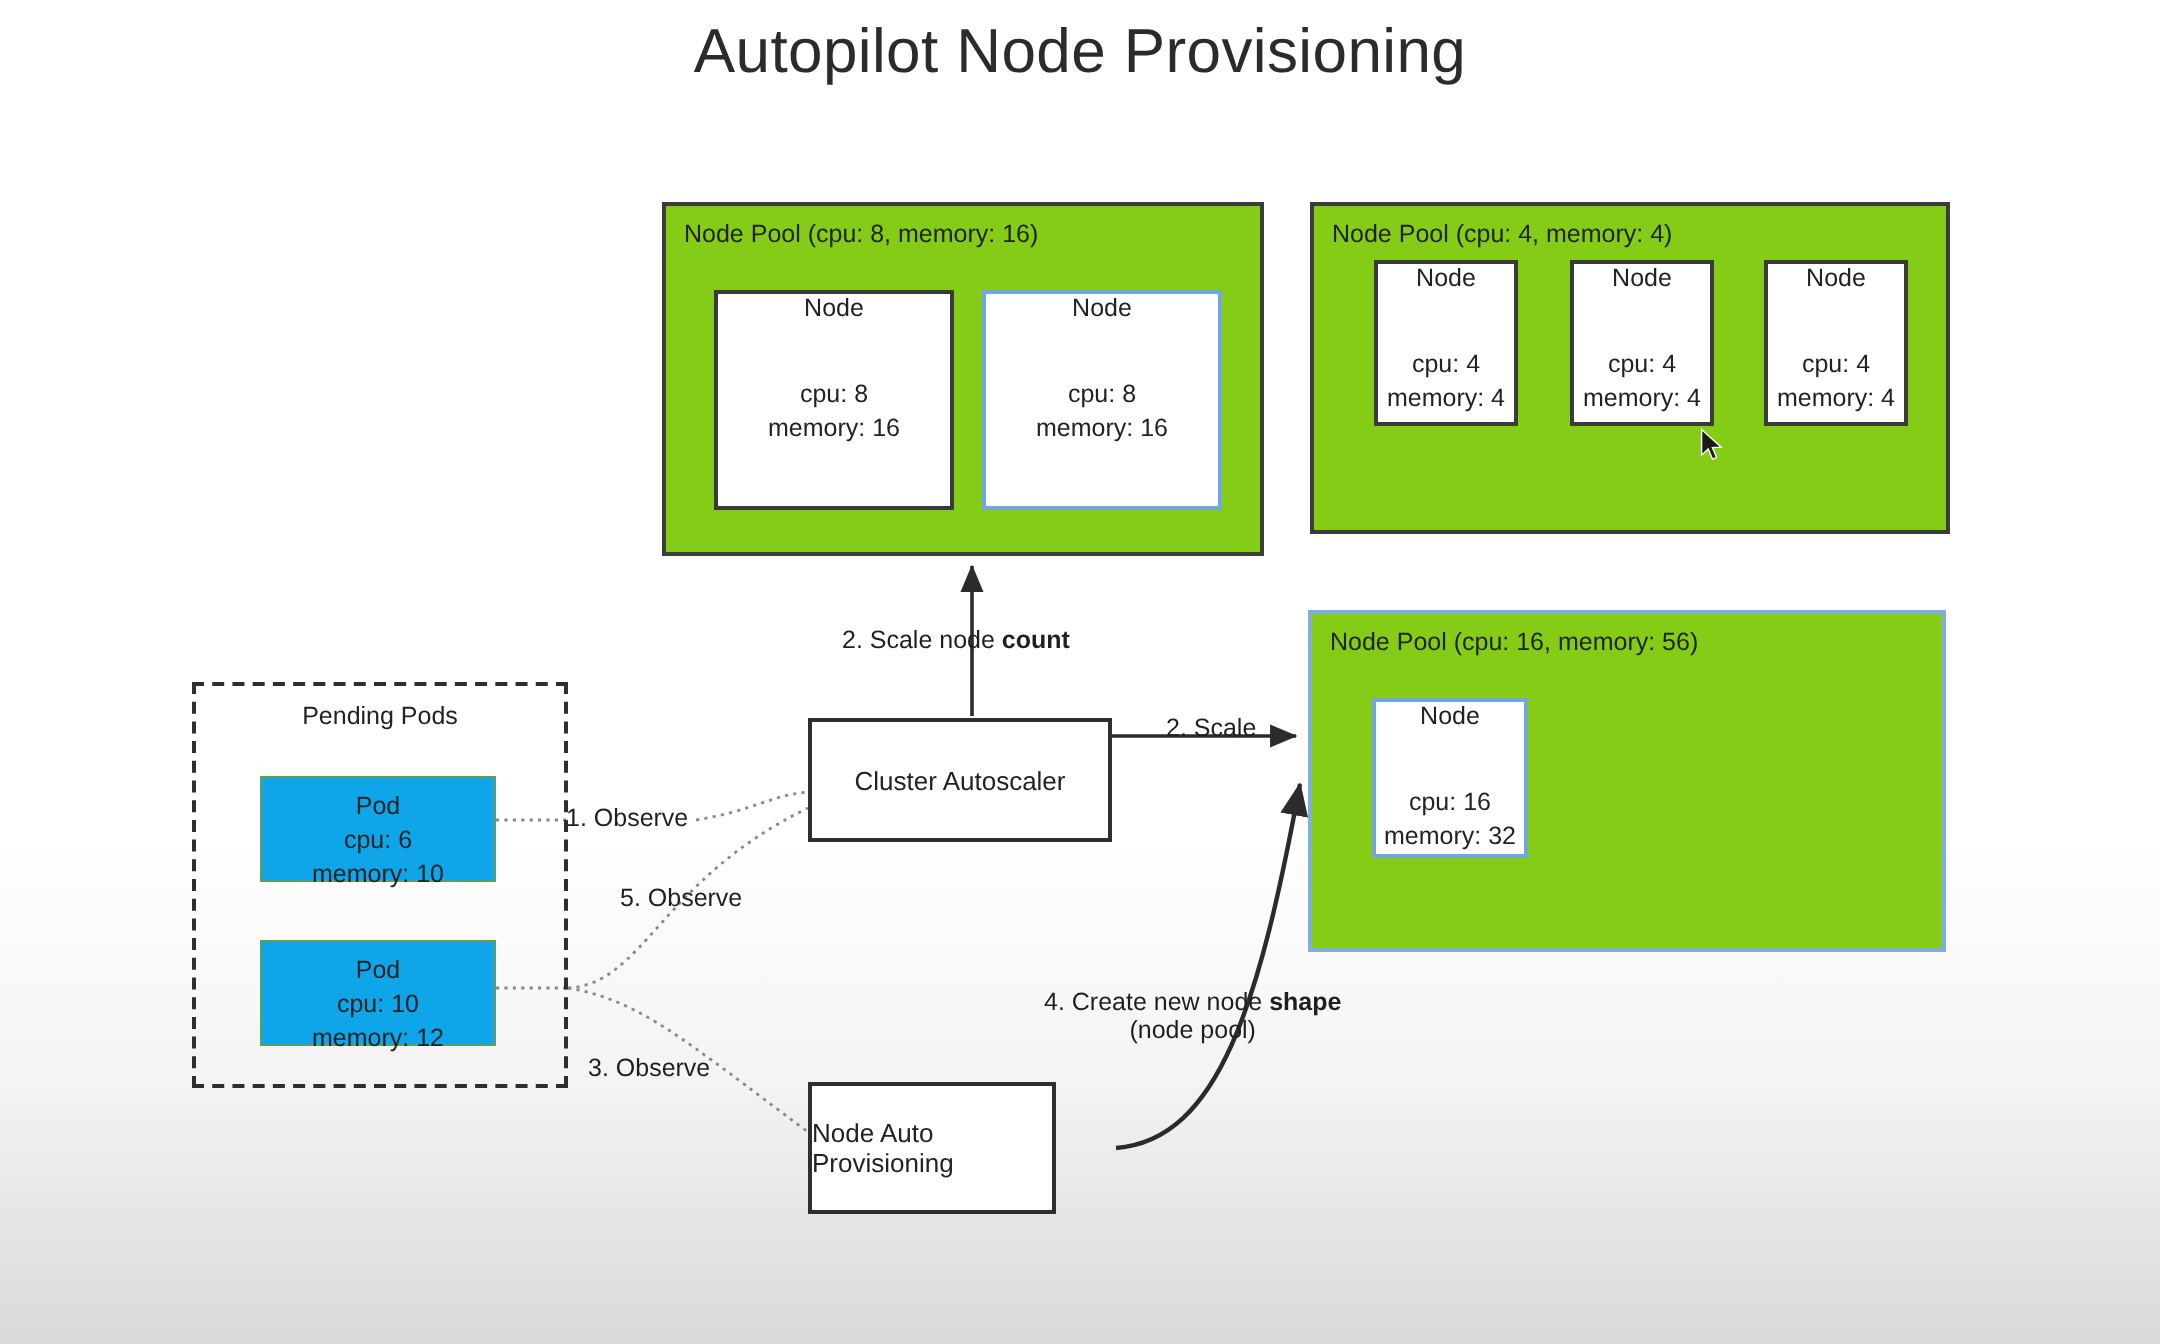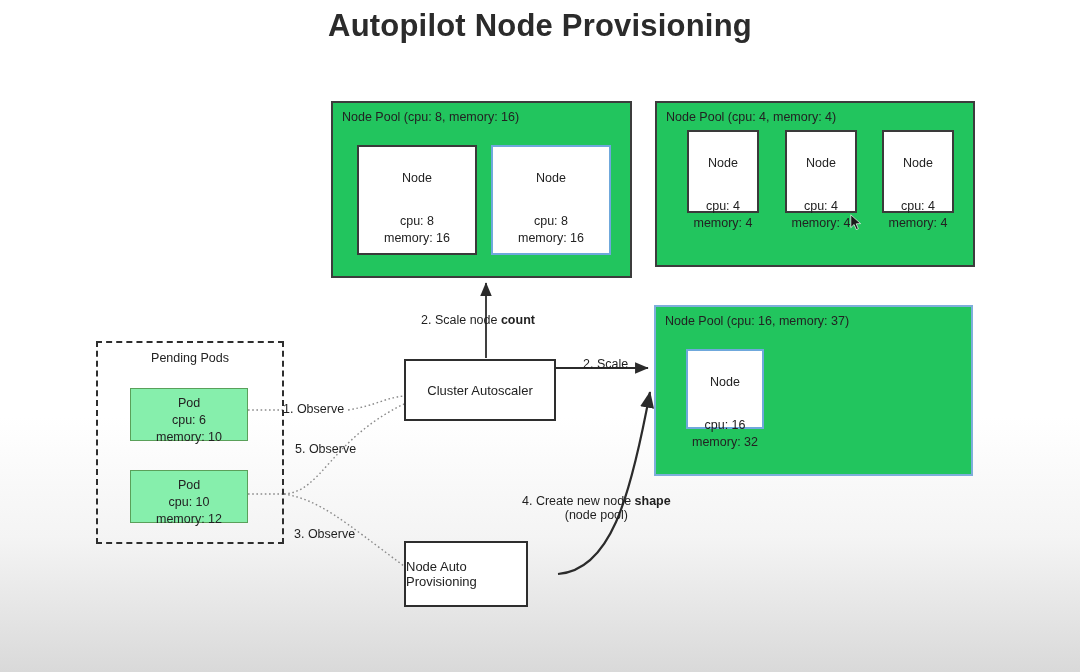--- a/index.html
+++ b/index.html
@@ -30,27 +30,27 @@
 
   .title {
     position: absolute;
     left: 0;
     top: 8px;
     width: 1080px;
     text-align: center;
     font-size: 31px;
     letter-spacing: 0.2px;
     color: #2b2b2b;
-    font-weight: 700;
+    font-weight: 400;
   }
 
   
   .pool {
     position: absolute;
-    background: #22c55e;
+    background: #84cc16;
     box-sizing: border-box;
     padding-left: 32px;
   }
   .pool.dark { border: 2px solid #3c3c3c; }
   .pool.blue { border: 2px solid #7eaedb; }
   .pool-label {
     position: absolute;
     left: 9px;
     top: 7px;
     font-size: 12.5px;
@@ -62,21 +62,21 @@
     position: absolute;
     box-sizing: border-box;
     background: #ffffff;
     text-align: center;
     font-size: 12.5px;
     color: #222;
   }
   .node.dark { border: 2px solid #3a3a3a; }
   .node.blue { border: 2px solid #6fa8dc; }
   .node .nname {
-    margin-top: 24px;
+    margin-top: 0;
     font-size: 12.5px;
   }
   .node .nspec {
     margin-top: 28px;
     line-height: 1.35;
     font-size: 12.5px;
   }
   .node .nspec div { white-space: nowrap; }
 
   .pending {
@@ -90,21 +90,21 @@
     left: 0; right: 0;
     top: 8px;
     text-align: center;
     font-size: 12.5px;
     color: #222;
   }
   .pod {
     position: absolute;
     box-sizing: border-box;
     border: 1.6px solid #5aa05a;
-    background: #86efac;
+    background: #0ea5e9;
     text-align: center;
     font-size: 12.5px;
     color: #222;
     line-height: 1.35;
     padding-top: 6px;
   }
 
   .procbox {
     position: absolute;
     box-sizing: border-box;
@@ -214,21 +214,21 @@
     <div class="node dark" style="left:225px; top:27px; width:72px; height:83px;">
       <div class="nname">Node</div>
       <div class="nspec">
         <div>cpu: 4</div>
         <div>memory: 4</div>
       </div>
     </div>
   </div>
 
   <div class="pool blue" style="left:654px; top:305px; width:319px; height:171px;">
-    <div class="pool-label">Node Pool (cpu: 16, memory: 37)</div>
+    <div class="pool-label">Node Pool (cpu: 16, memory: 56)</div>
     <div class="node blue" style="left:30px; top:42px; width:78px; height:80px;">
       <div class="nname">Node</div>
       <div class="nspec">
         <div>cpu: 16</div>
         <div>memory: 32</div>
       </div>
     </div>
   </div>
 
   <div class="pending" style="left:96px; top:341px; width:188px; height:203px;">
@@ -260,21 +260,21 @@
   </div>
 
   <div class="edge-label" style="left:583px; top:357px;">
     <span>2. Scale</span>
   </div>
 
   <div class="edge-label" style="left:283px; top:402px;">
     <span>1. Observe</span>
   </div>
 
-  <div class="edge-label" style="left:295px; top:442px;">
+  <div class="edge-label" style="left:310px; top:442px;">
     <span>5. Observe</span>
   </div>
 
   <div class="edge-label" style="left:294px; top:527px;">
     <span>3. Observe</span>
   </div>
 
   <div class="edge-label" style="left:522px; top:494px; text-align:center;">
     <span>4. Create new node </span><b>shape</b>
     <span class="sub">(node pool)</span>

